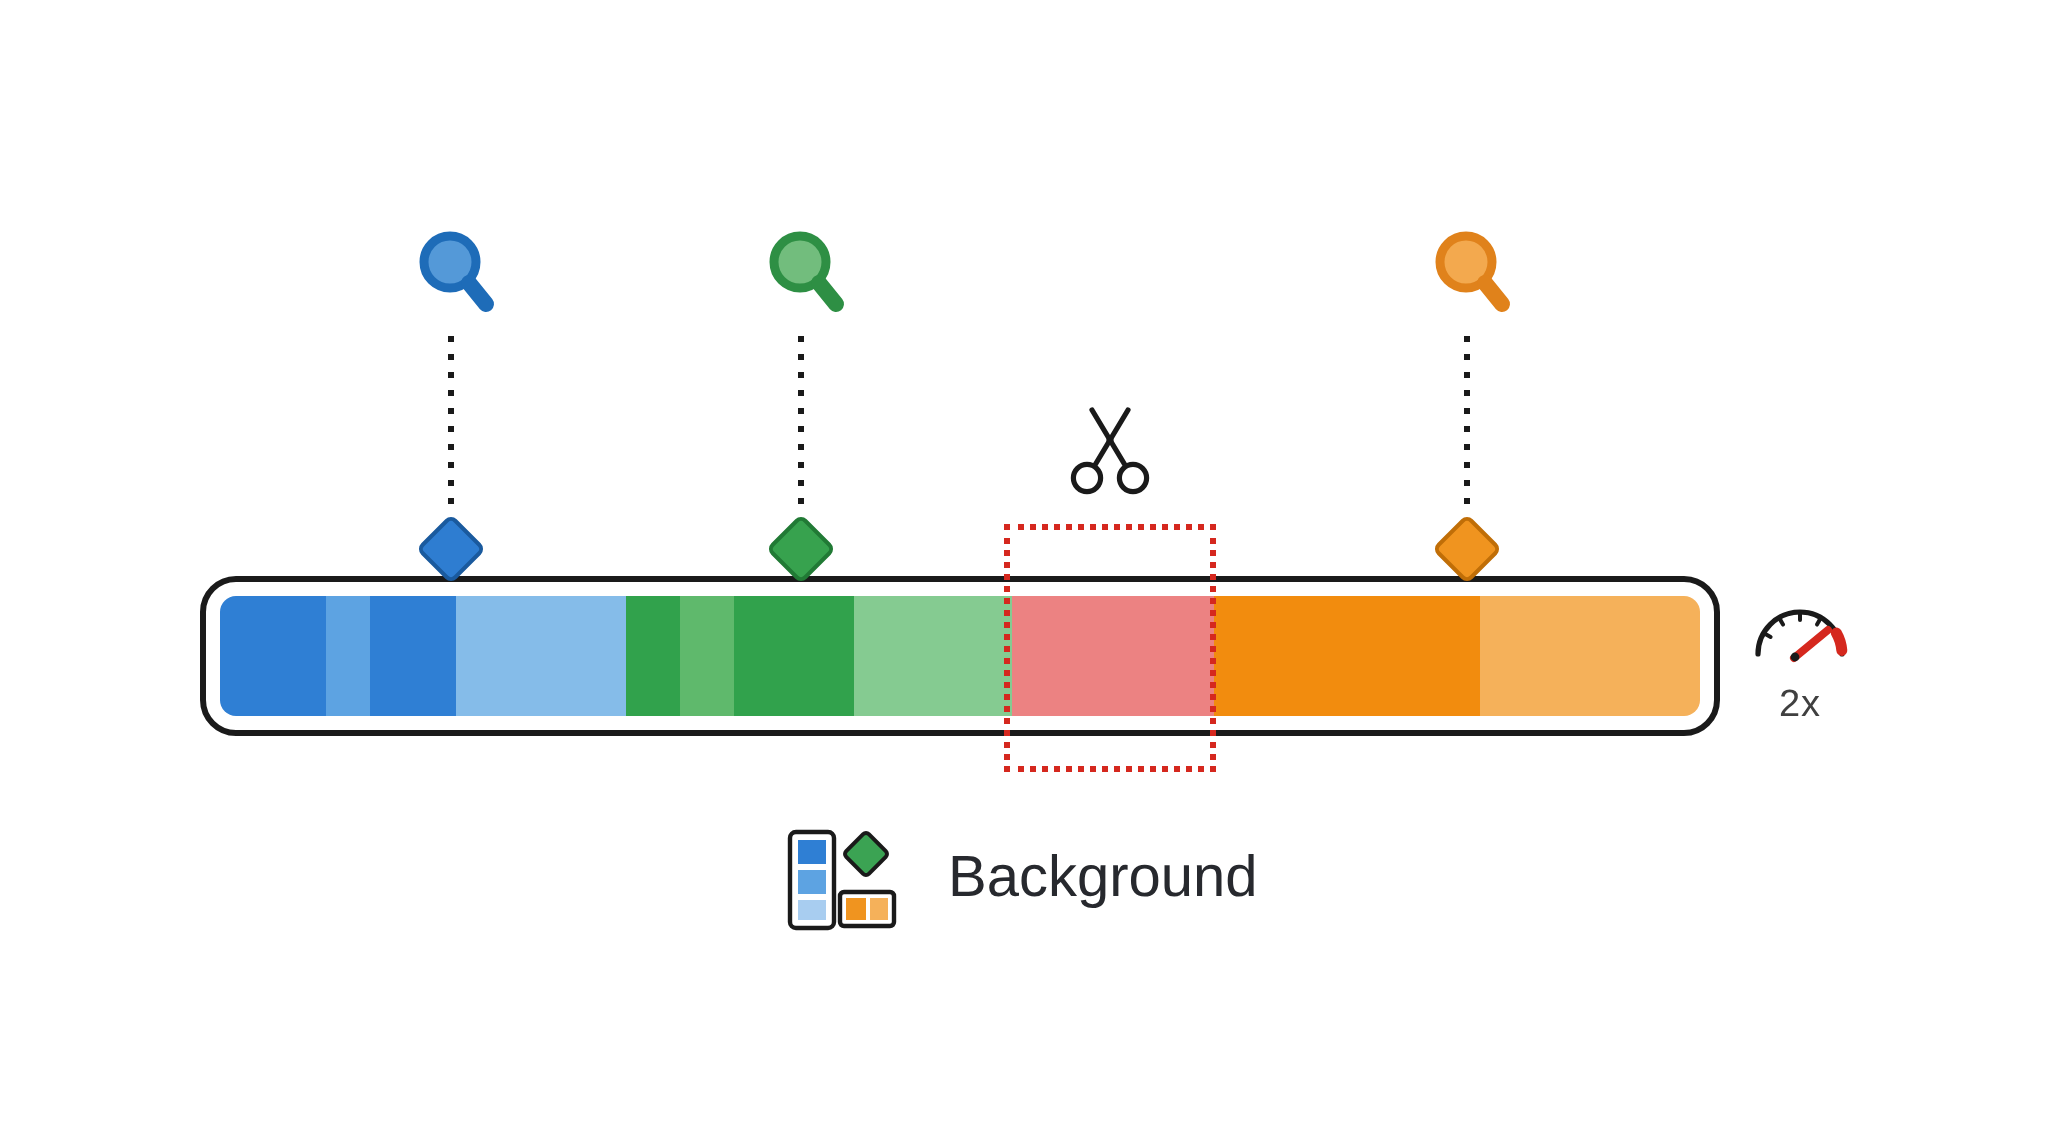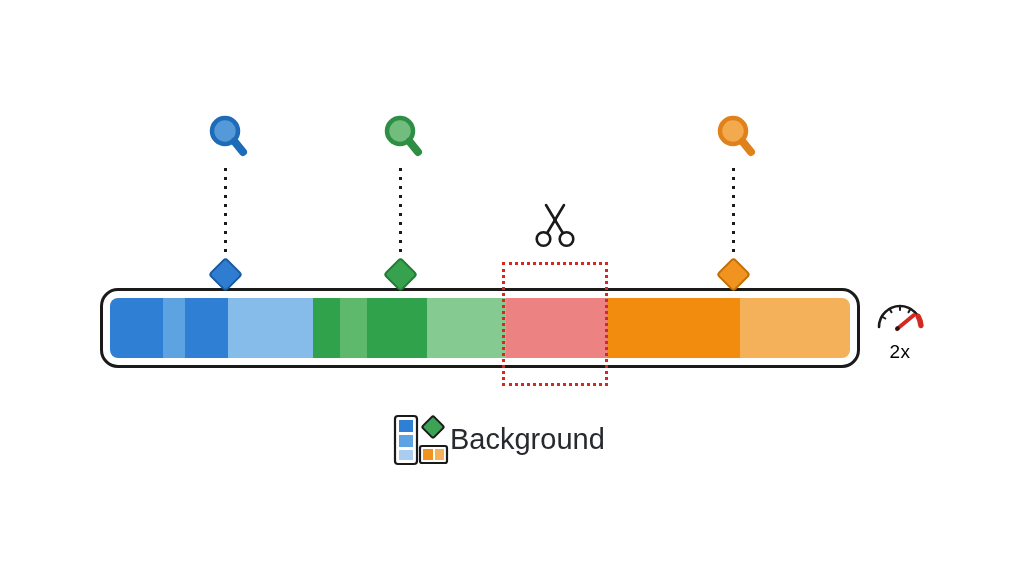--- a/index.html
+++ b/index.html
@@ -27,24 +27,24 @@
 
   
   .cut-region {
     position: absolute; left: 502px; top: 262px; width: 106px; height: 124px;
     border: 3.5px dotted #d5281e; background: transparent;
   }
   .scissors { position: absolute; left: 532px; top: 202px; width: 46px; height: 48px; }
 
   
   .speed { position: absolute; left: 871px; top: 292px; width: 58px; text-align: center; }
-  .speed-label { font-size: 19px; color: #000000; margin-top: 1px; letter-spacing: 0.5px; }
+  .speed-label { font-size: 19px; color: #404040; margin-top: 1px; letter-spacing: 0.5px; }
 
   
-  .caption { position: absolute; left: 392px; top: 410px; display: flex; align-items: center; }
+  .caption { position: absolute; left: 392px; top: 410px; display: flex; align-items: center; gap: 24px; }
   .caption-text { font-size: 29px; color: #27292e; }
 </style>
 </head>
 <body>
 
 <div class="stage" style="background: rgb(255, 255, 255);">
 
   <div class="timeline" style="border-color: rgb(26, 26, 26);">
     <div class="segments">
         <div class="segment" style="width: 7.2%; background: rgb(47, 127, 212);"></div>

